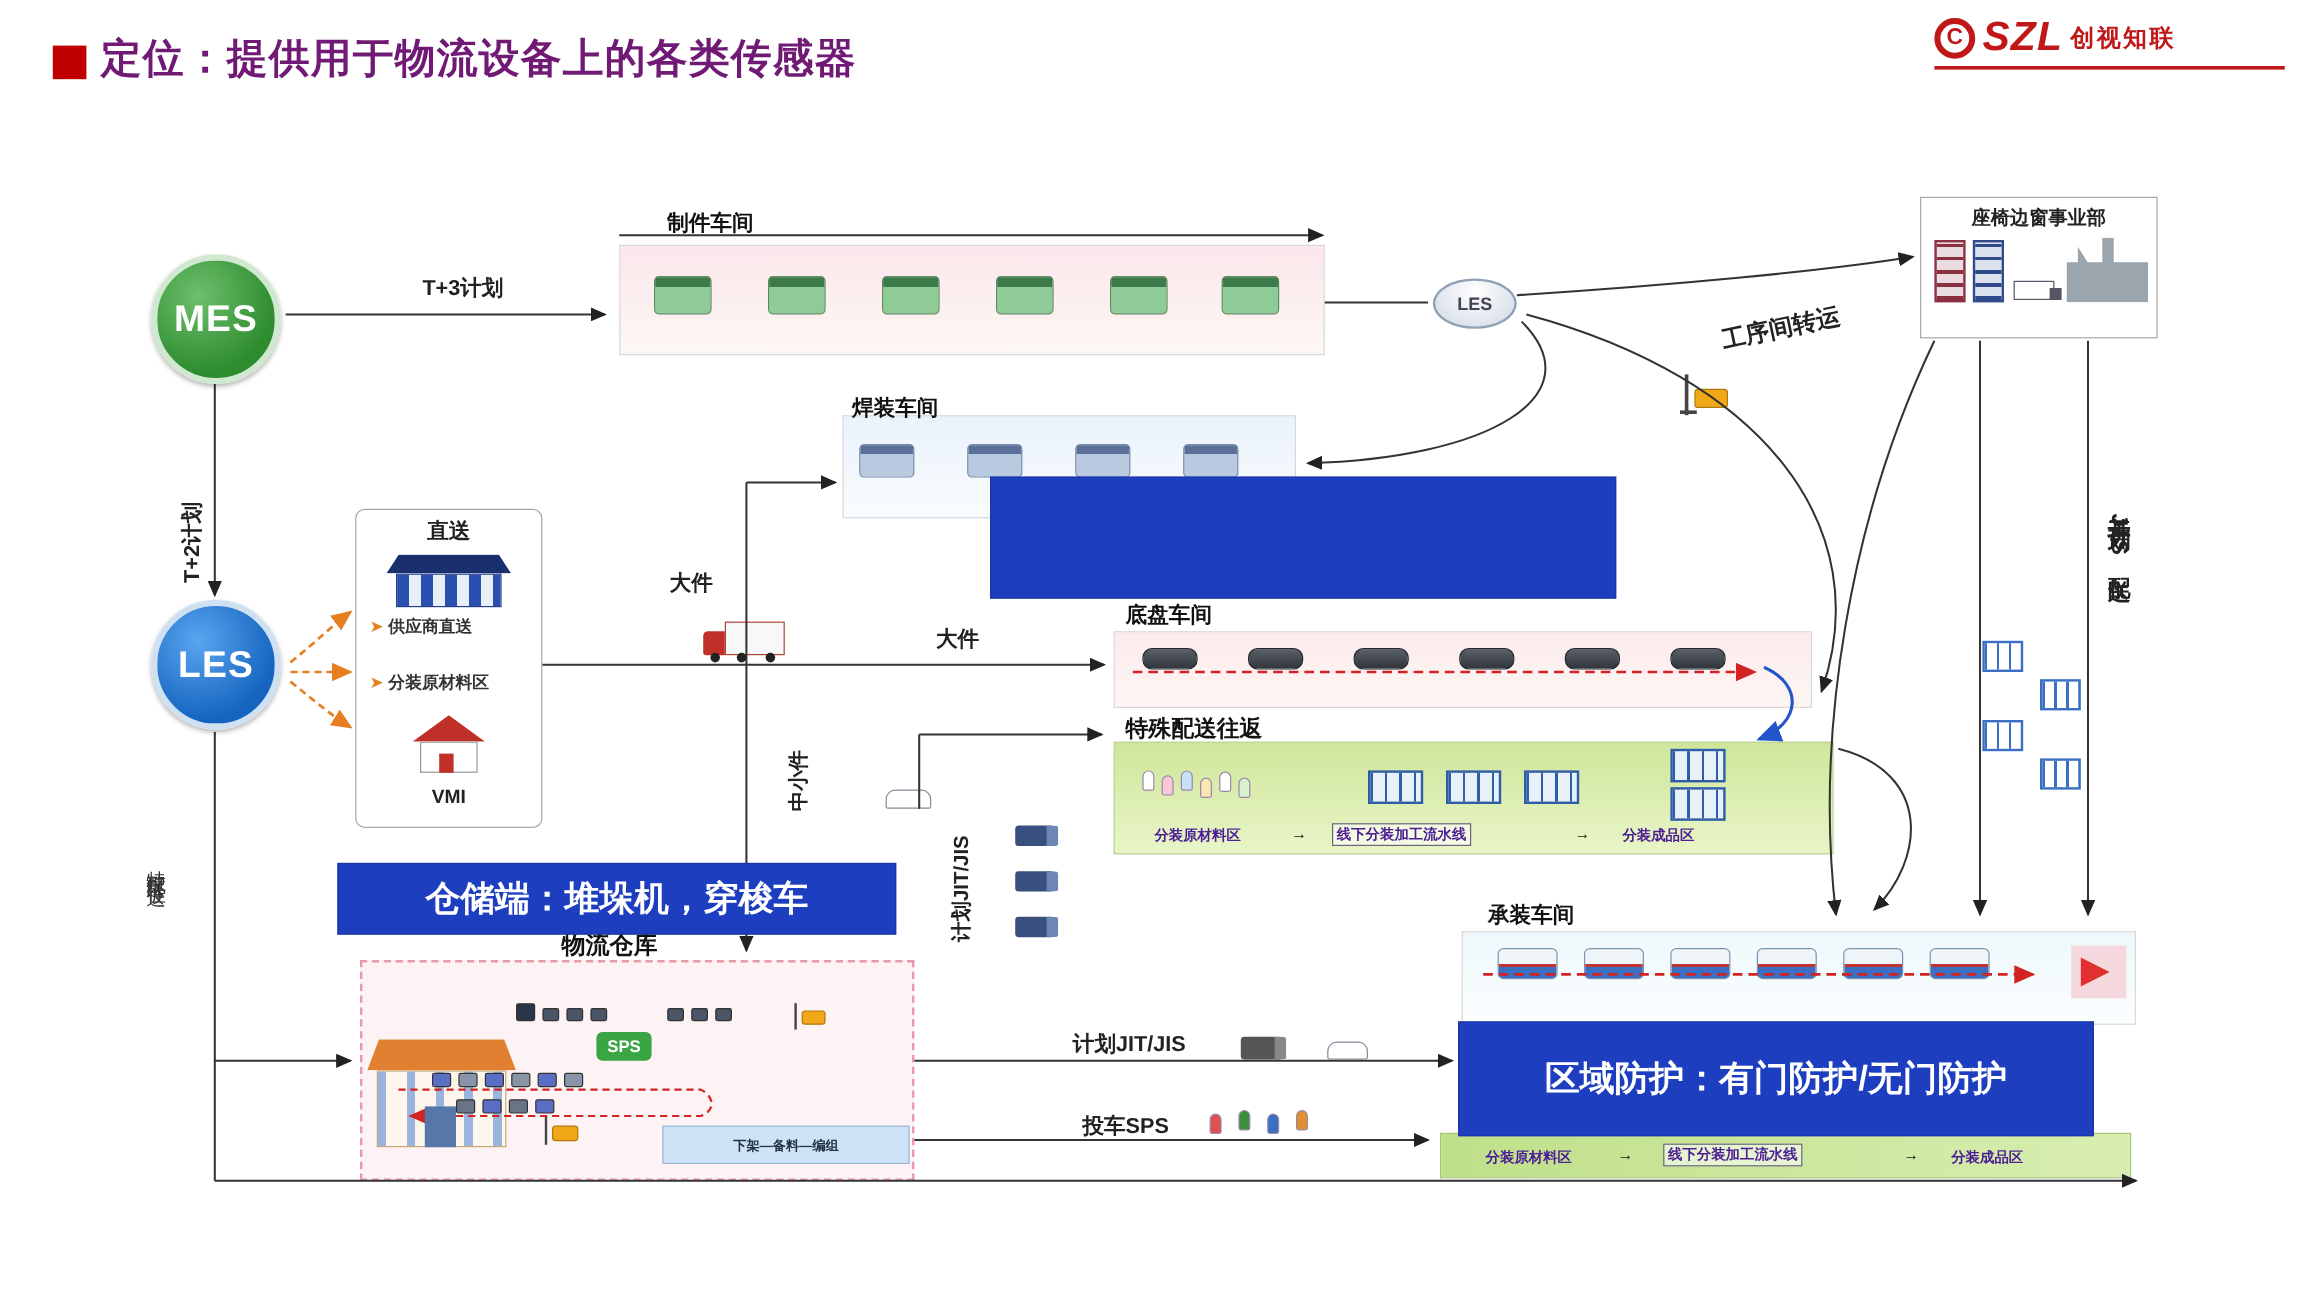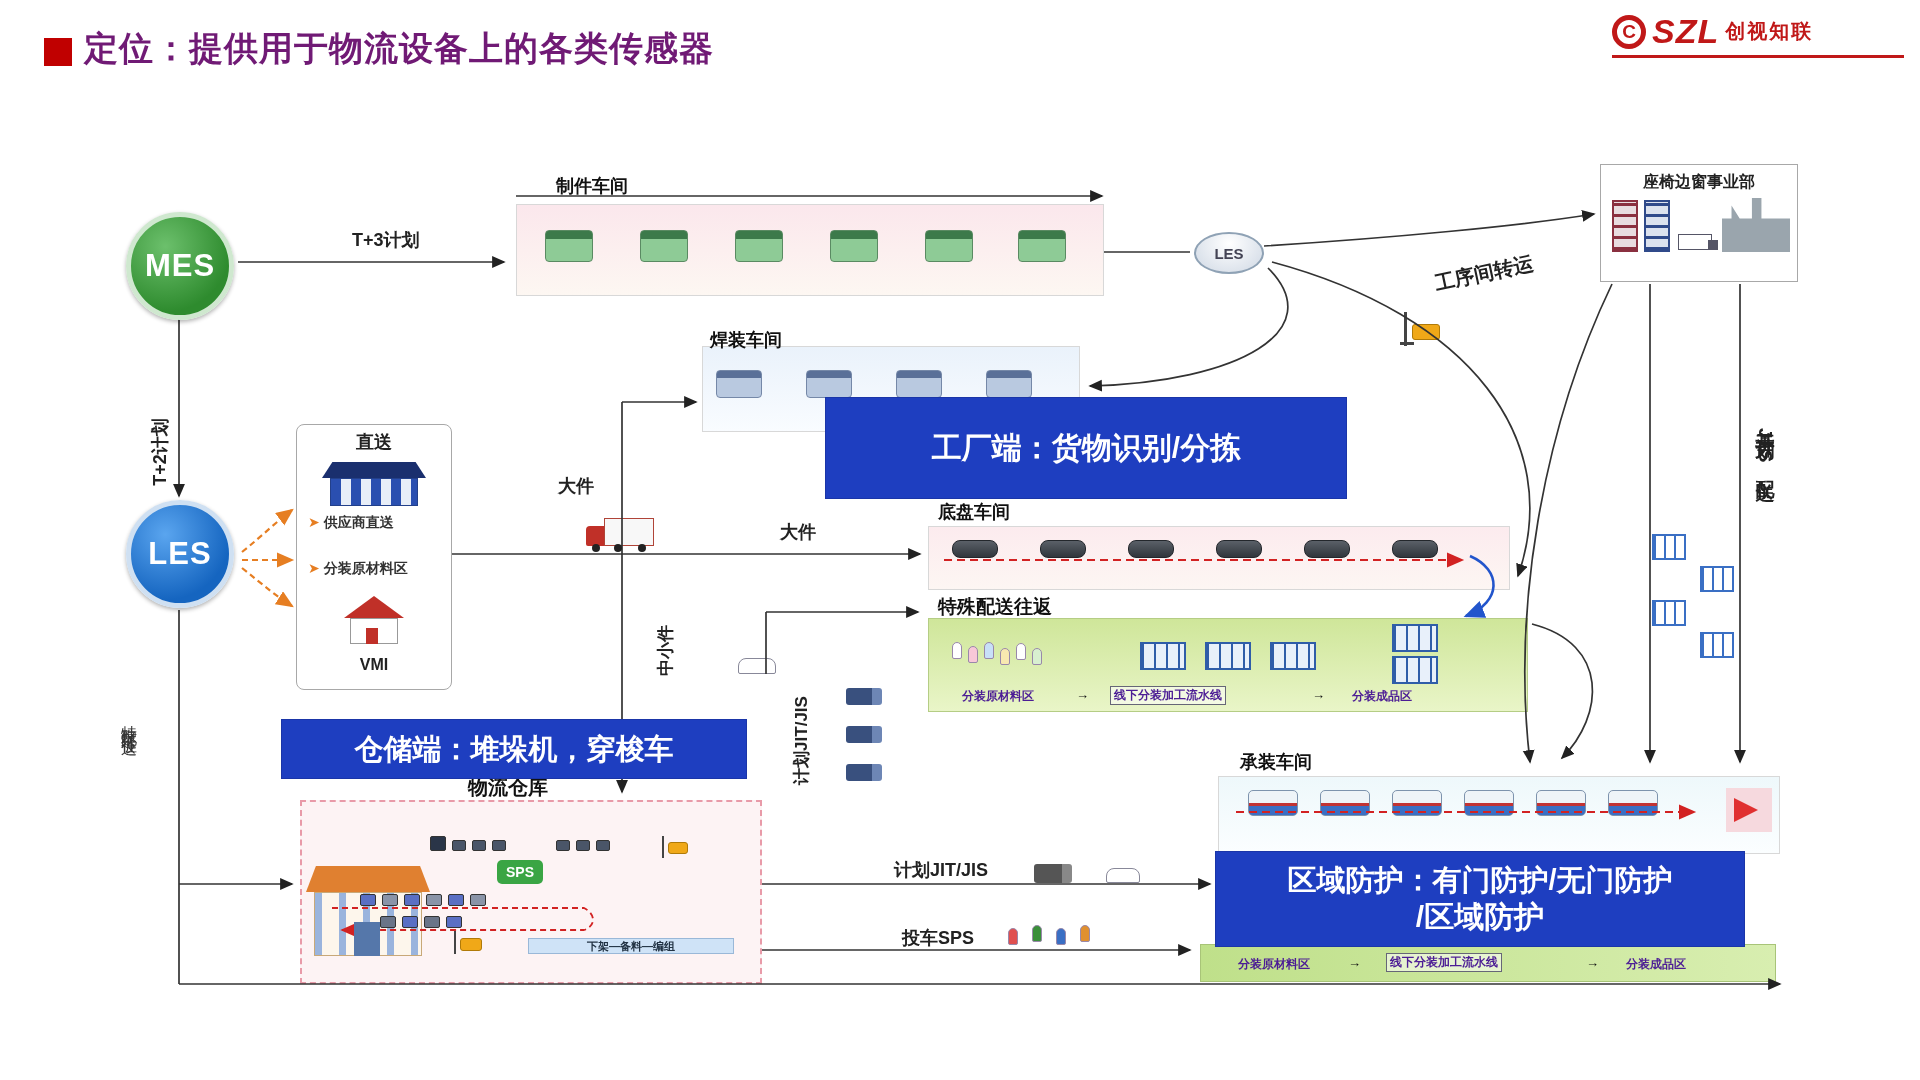--- a/index.html
+++ b/index.html
@@ -167,21 +167,20 @@
 
 <div class="abs btitle" style="left:710px;top:328px">焊装车间</div>
 <div class="abs band" style="left:702px;top:346px;width:378px;height:86px;
      background:linear-gradient(180deg,#eaf2fb,#f9fcff)"></div>
 <div class="abs machine-b" style="left:716px;top:370px"></div>
 <div class="abs machine-b" style="left:806px;top:370px"></div>
 <div class="abs machine-b" style="left:896px;top:370px"></div>
 <div class="abs machine-b" style="left:986px;top:370px"></div>
 
 <div class="abs callout" style="left:826px;top:398px;width:520px;height:100px">
-  <div style="font-size:30px">工厂端：货物识别/分拣</div>
 </div>
 
 <div class="abs white-box" style="left:296px;top:424px;width:156px;height:266px;border-radius:8px"></div>
 <div class="abs" style="left:296px;top:430px;width:156px;text-align:center;font-size:18px;font-weight:bold;z-index:4">直送</div>
 <div class="abs" style="left:322px;top:462px;width:104px;height:16px;background:#1a2f6e;z-index:2;
      clip-path:polygon(0 100%,10% 0,90% 0,100% 100%)"></div>
 <div class="abs" style="left:330px;top:478px;width:88px;height:28px;z-index:2;border:1px solid #23408a;
      background:repeating-linear-gradient(90deg,#2a4fb0 0 10px,#e8eef8 10px 20px)"></div>
 <div class="abs" style="left:308px;top:514px;z-index:4;font-size:14px;font-weight:bold;color:#333">
   <span style="color:#e67e22">➤ </span><span>供应商直送</span>
@@ -275,21 +274,21 @@
 <div class="abs cart-i" style="left:448px;top:894px;width:16px;height:12px;background:#5a6fc4"></div>
 <div class="abs cart-i" style="left:470px;top:894px;width:16px;height:12px;background:#8a94a8"></div>
 <div class="abs cart-i" style="left:380px;top:916px;width:16px;height:12px;background:#6a7488"></div>
 <div class="abs cart-i" style="left:402px;top:916px;width:16px;height:12px;background:#5a6fc4"></div>
 <div class="abs cart-i" style="left:424px;top:916px;width:16px;height:12px;background:#6a7488"></div>
 <div class="abs cart-i" style="left:446px;top:916px;width:16px;height:12px;background:#5a6fc4"></div>
 <div class="abs fork" style="left:452px;top:928px;width:36px;height:28px">
   <span class="mast" style="left:2px;top:2px;width:2px;height:24px"></span>
   <span class="body" style="left:8px;top:10px;width:22px;height:13px"></span>
 </div>
-<div class="abs" style="left:528px;top:938px;width:206px;height:16px;background:#cfe3f7;border:1px solid #9ab8d8;z-index:2;
+<div class="abs" style="left:552px;top:938px;width:206px;height:32px;background:#cfe3f7;border:1px solid #9ab8d8;z-index:2;
      display:flex;align-items:center;justify-content:center;font-size:11px;color:#234;font-weight:bold">下架—备料—编组</div>
 
 <div class="abs lbl" style="left:894px;top:858px">计划JIT/JIS</div>
 <div class="abs" style="left:1034px;top:864px;width:38px;height:19px;background:#555;border-radius:3px;z-index:2;
      border-right:10px solid #888"></div>
 <div class="abs" style="left:1106px;top:868px;width:34px;height:15px;background:#fff;border:1.5px solid #889;
      border-radius:8px 8px 2px 2px;z-index:2"></div>
 <div class="abs lbl" style="left:902px;top:926px">投车SPS</div>
 <div class="abs person-i" style="left:1008px;top:928px;background:#e05050"></div>
 <div class="abs person-i" style="left:1032px;top:925px;background:#3a8f3a"></div>
@@ -304,21 +303,20 @@
 <div class="abs bus-i" style="left:1392px;top:790px"></div>
 <div class="abs bus-i" style="left:1464px;top:790px"></div>
 <div class="abs bus-i" style="left:1536px;top:790px"></div>
 <div class="abs bus-i" style="left:1608px;top:790px"></div>
 <div class="abs" style="left:1726px;top:788px;width:46px;height:44px;background:#f6d9de;z-index:2"></div>
 <div class="abs" style="left:1734px;top:798px;width:0;height:0;z-index:3;
      border-left:24px solid #e03030;border-top:12px solid transparent;border-bottom:12px solid transparent"></div>
 
 <div class="abs callout" style="left:1216px;top:852px;width:528px;height:94px">
   <div style="font-size:29px">区域防护：有门防护/无门防护</div>
-  <div style="font-size:30px">/区域防护</div>
 </div>
 
 <div class="abs band" style="left:1200px;top:944px;width:576px;height:38px;border-color:#a8c478;
      background:linear-gradient(90deg,#bfe08a,#d8eeb0)"></div>
 <div class="abs zone-lbl" style="left:1238px;top:956px">分装原材料区</div>
 <div class="abs zone-arrow" style="left:1348px;top:955px">→</div>
 <div class="abs zone-lbl zone-box" style="left:1386px;top:953px">线下分装加工流水线</div>
 <div class="abs zone-arrow" style="left:1586px;top:955px">→</div>
 <div class="abs zone-lbl" style="left:1626px;top:956px">分装成品区</div>
 

